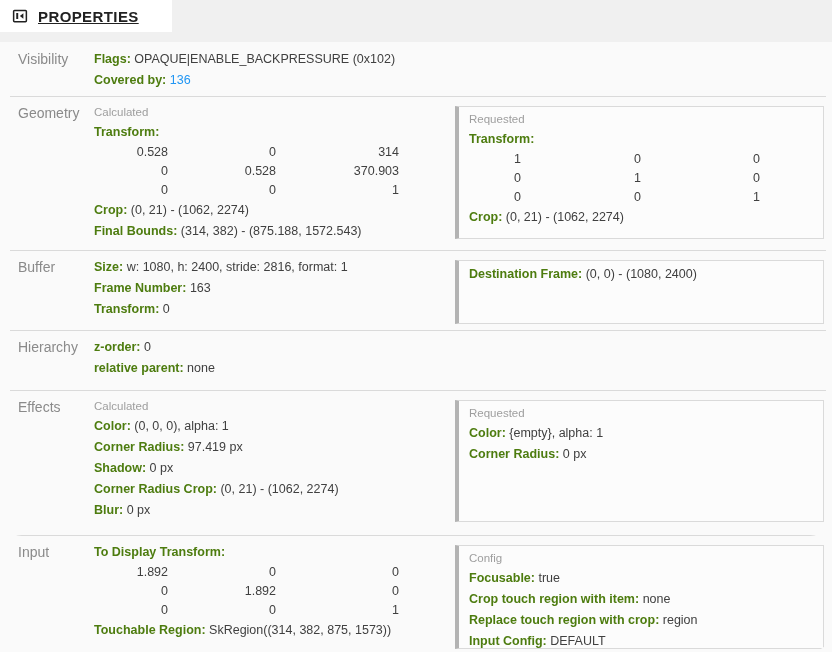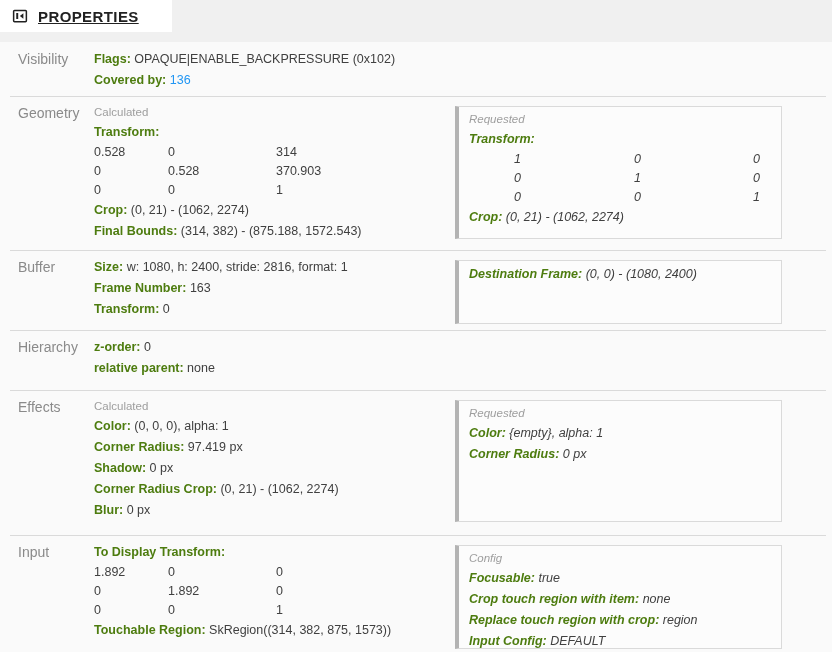--- a/index.html
+++ b/index.html
@@ -29,35 +29,35 @@
   section { display:flex; position:relative; padding-top:7px; flex:none; }
   section + section::before {
     content:""; position:absolute; top:0; left:10px; right:6px;
     height:1px; background:#dadada;
   }
   .sec-visibility { height:54px; }
   .sec-geometry  { height:154px; }
   .sec-buffer    { height:80px; }
   .sec-hierarchy { height:60px; }
   .sec-effects   { height:145px; }
-  .sec-input     { flex:1 1 auto; overflow:hidden; }
+  .sec-input     { flex:1 1 auto; overflow:hidden;border-radius:22px; }
   .sec-label {
     width:94px; padding-left:18px; flex:none;
     font-size:14px; color:#8a8a8a; line-height:21px;
   }
   .sec-body { flex:1; display:flex; min-width:0; }
   .col-left { width:361px; flex:none; padding-right:10px; }
-  .col-right { width:327px; flex:none; margin-right:8px;font-style:italic; }
+  .col-right { width:369px; flex:none; margin-right:8px; }
   .line { line-height:21px; white-space:nowrap; }
   .line b { font-weight:bold; color:#4d7c0f; }
   .tag { font-size:11.5px; color:#9e9e9e; line-height:19px; }
   a.link { color:var(--link); text-decoration:none; cursor:pointer; }
   
   .matrix { display:grid; grid-template-columns:74px 108px 123px; }
-  .matrix span { line-height:19px; white-space:nowrap; }
+  .matrix span { text-align:right; line-height:19px; white-space:nowrap; }
   .matrix-box { display:grid; grid-template-columns:52px 120px 119px; }
   .matrix-box span { text-align:right; line-height:19px; white-space:nowrap; }
   
   .box {
     border:1px solid #dadada; border-left:4px solid #b3b3b3;
     background:#fcfcfc; padding:3px 10px 4px 10px; margin-top:3px;
   }
   .box-geometry { height:133px; }
   .box-buffer   { height:64px; }
   .box-effects  { height:122px; }

